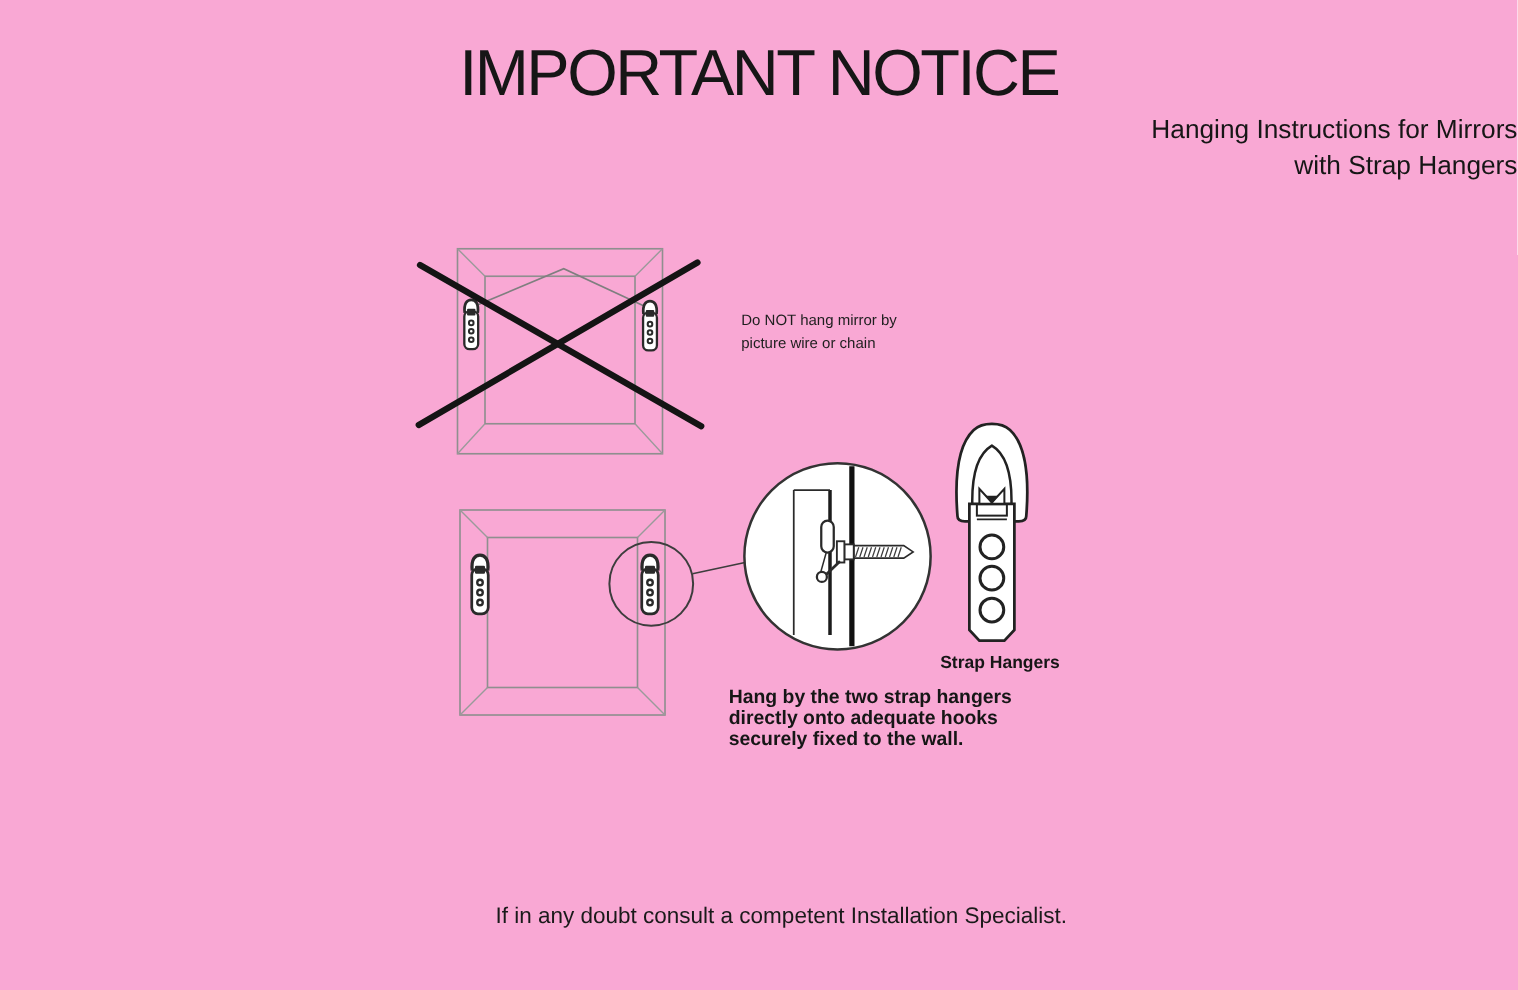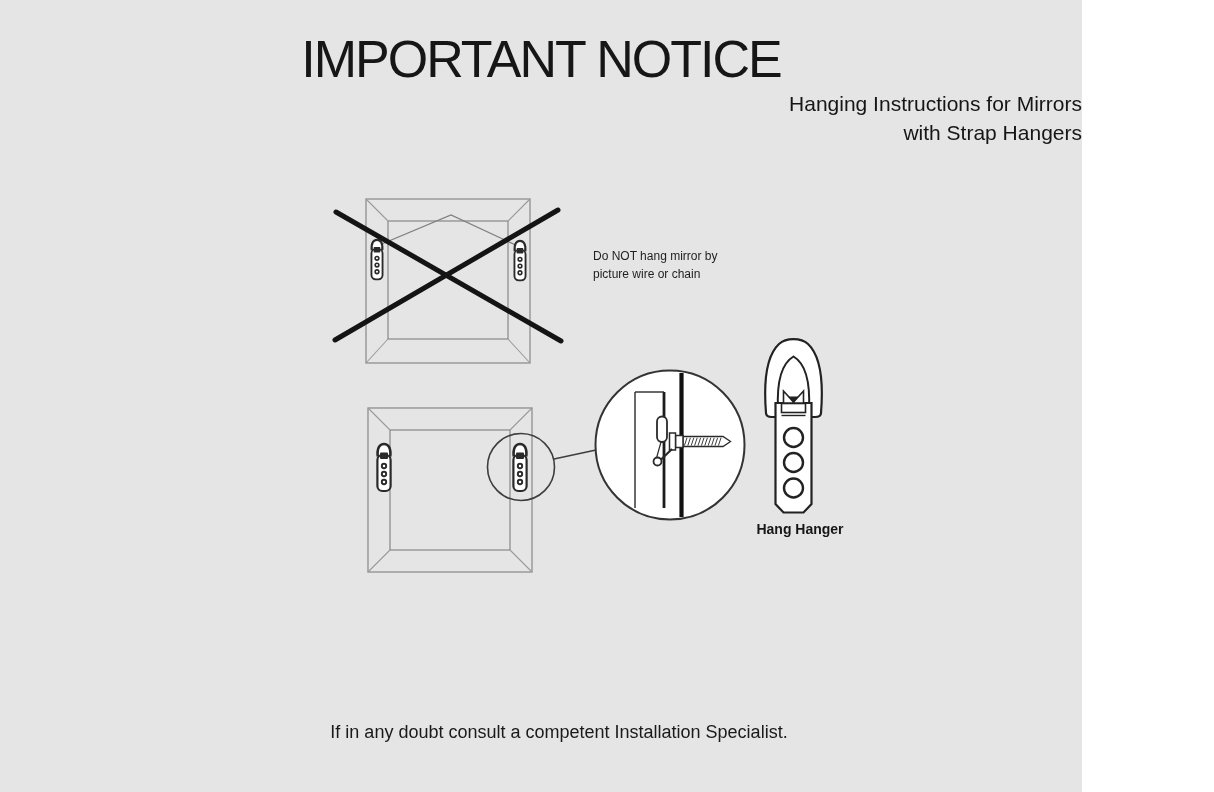--- a/index.html
+++ b/index.html
@@ -1,20 +1,20 @@
 <!DOCTYPE html>
 <html><head>
 <meta charset="utf-8">
 <style>
   html, body { margin: 0; padding: 0; background: #ffffff; }
   .canvas {
     position: relative;
-    width: 1082px;
+    width: 1214px;
     height: 792px;
-    background: #e5e5e5;
+    background: #f9a8d4;
     overflow: hidden;
     font-family: "Liberation Sans", sans-serif;
     color: #1b1b1b;
   }
   .abs { position: absolute; }
   .pre { white-space: pre-line; }
 
   .title {
     top: 33px; left: 0; right: 0;
     text-align: center;
@@ -172,16 +172,19 @@
       <g fill="#ffffff" stroke="#222222" stroke-width="2.4">
         <circle cx="793.5" cy="437.5" r="9.5"></circle>
         <circle cx="793.5" cy="462.5" r="9.5"></circle>
         <circle cx="793.5" cy="488" r="9.5"></circle>
       </g>
     </g>
   </svg>
 
   <div class="abs no-wire-note pre">Do NOT hang mirror by
 picture wire or chain</div>
-  <div class="abs strap-caption">Hang Hanger</div>
+  <div class="abs strap-caption">Strap Hangers</div>
+  <div class="abs hang-note pre">Hang by the two strap hangers
+directly onto adequate hooks
+securely fixed to the wall.</div>
   <div class="abs footer-note">If in any doubt consult a competent Installation Specialist.</div>
 
 </div>
 
 </body></html>

